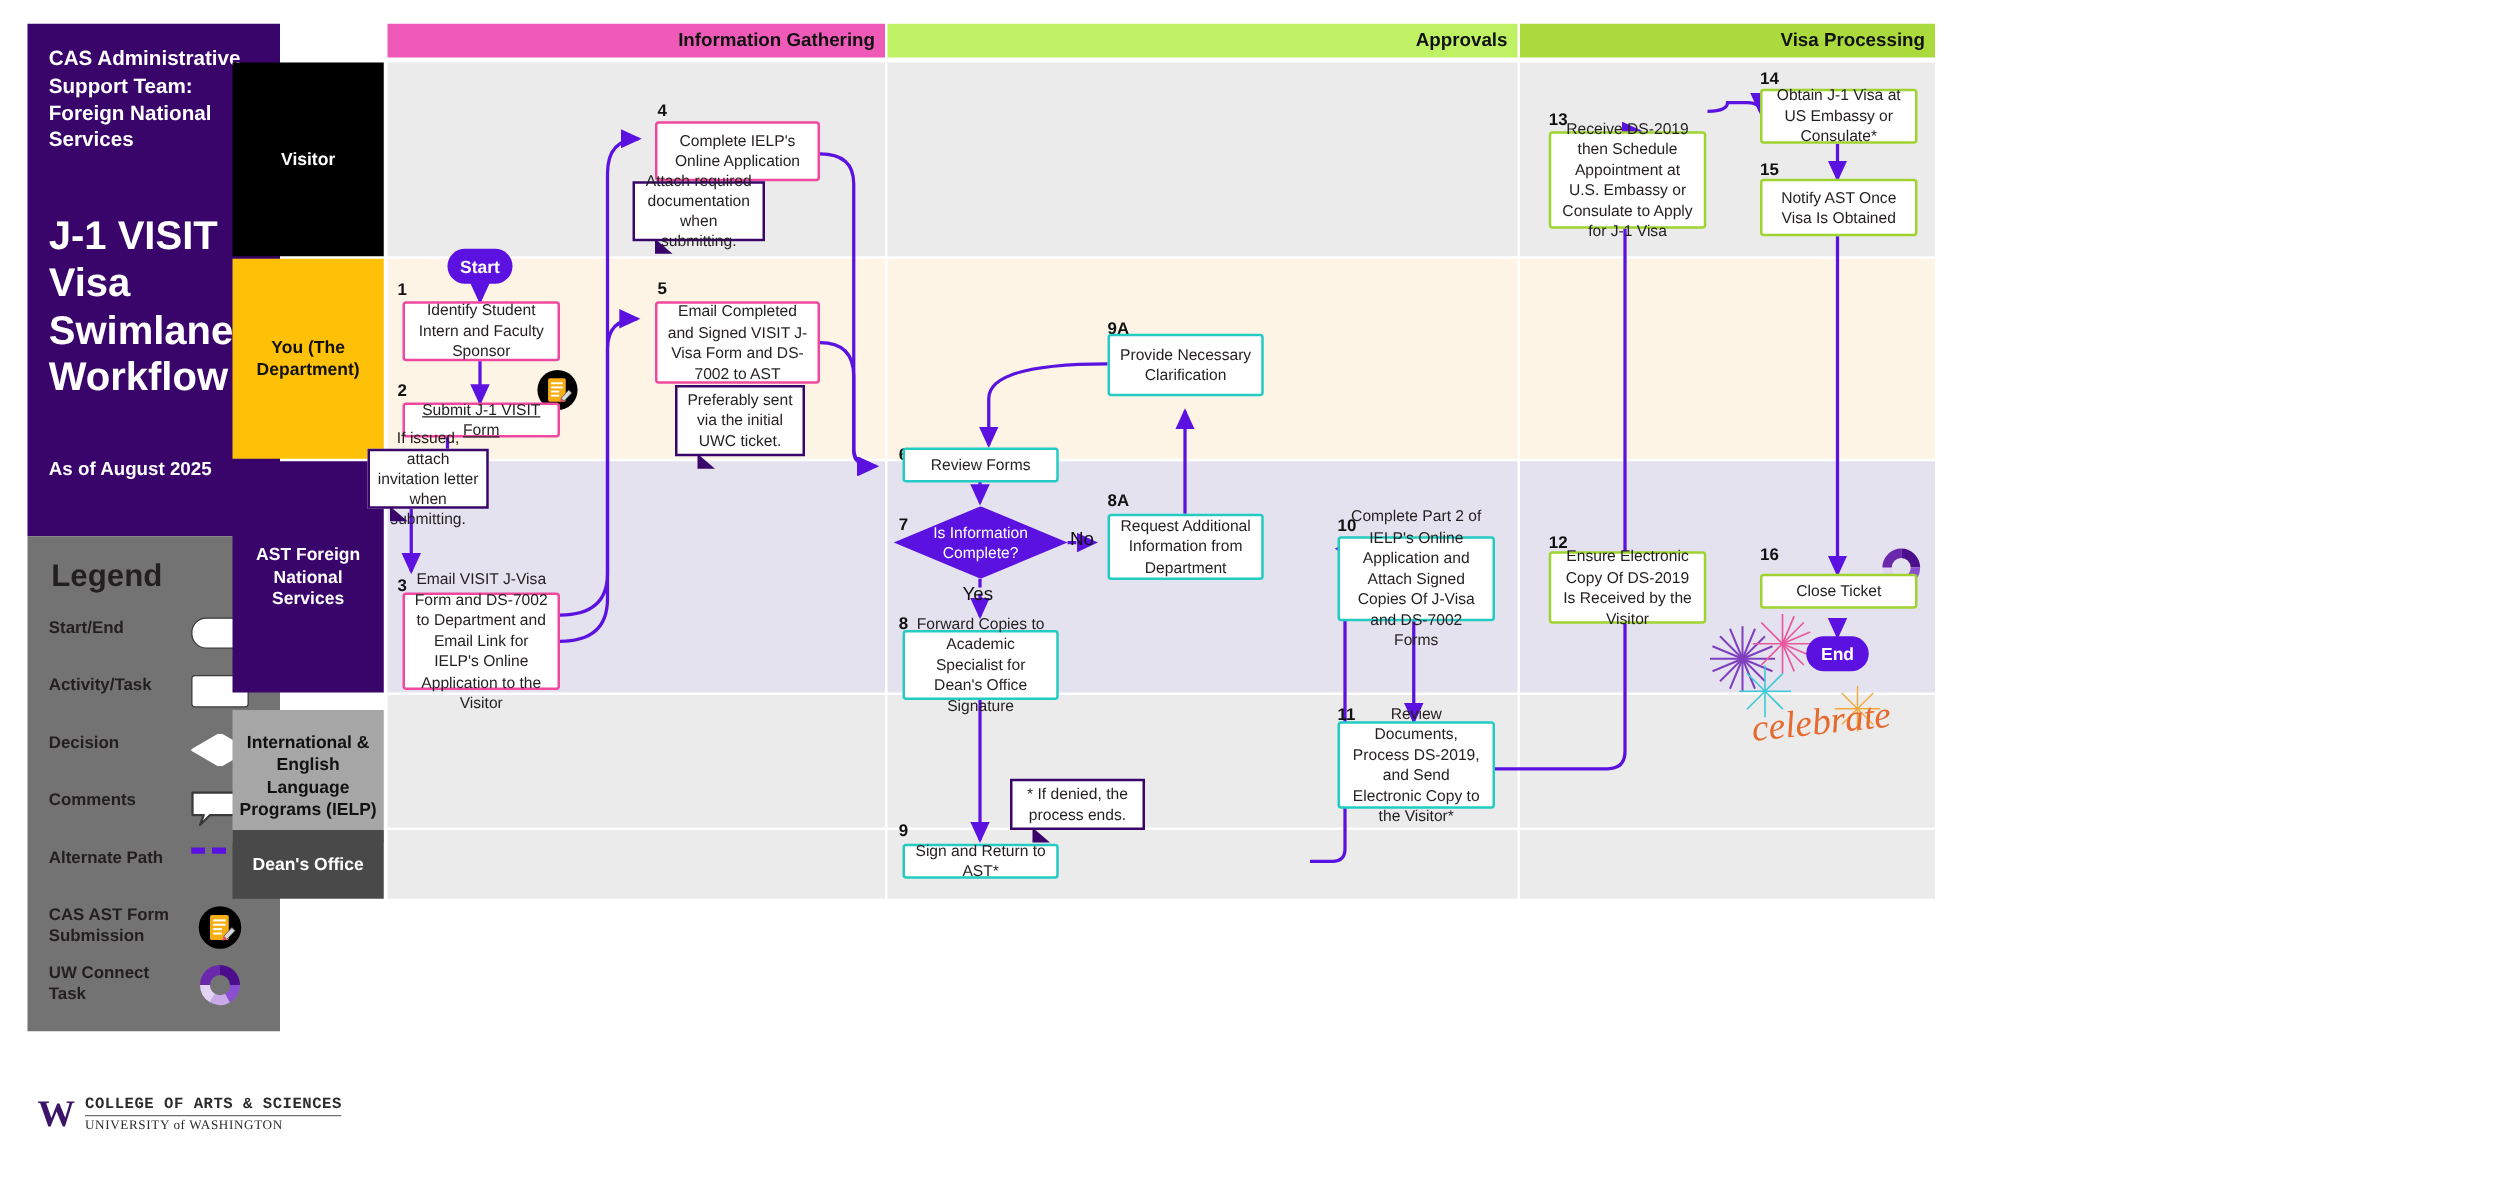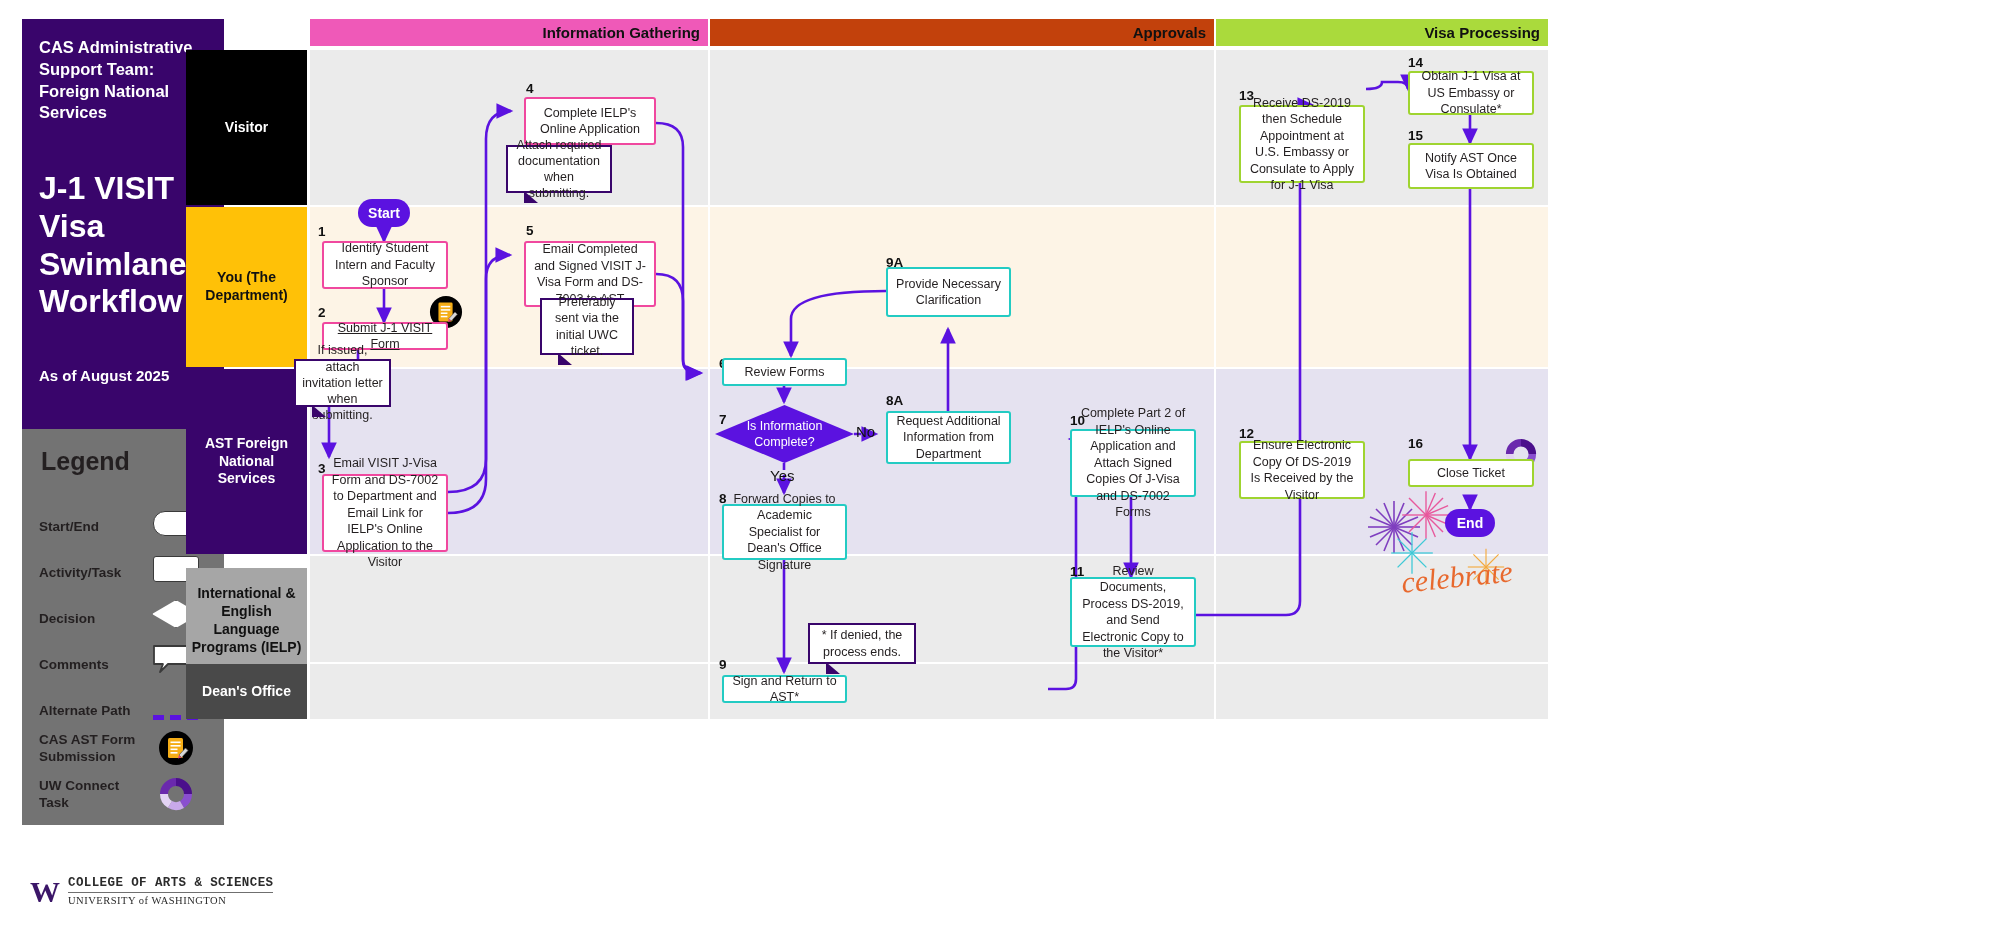--- a/index.html
+++ b/index.html
@@ -7,21 +7,21 @@
        font-family:"Liberation Sans",sans-serif;color:#231f20;}
 
   
   #left-panel{position:absolute;left:22px;top:19px;width:202px;height:806px;}
   #title-card{background:#39056b;color:#fff;padding:18px 17px 22px 17px;box-sizing:border-box;height:410px;}
   #org-name{font-weight:bold;font-size:16.5px;line-height:1.32;}
   #main-title{font-weight:bold;font-size:32px;line-height:1.18;margin-top:46px;}
   #as-of{font-weight:bold;font-size:15px;margin-top:46px;}
   #legend-card{background:#737373;height:396px;padding:18px 17px;box-sizing:border-box;}
   #legend-title{font-weight:bold;font-size:25px;margin:0 0 18px 2px;}
-  .legend-row{display:flex;align-items:flex-end;min-height:42px;margin-bottom:4px;}
+  .legend-row{display:flex;align-items:flex-start;min-height:42px;margin-bottom:4px;}
   .legend-label{flex:1;font-weight:bold;font-size:13.5px;line-height:1.25;padding-right:6px;}
   .legend-art{width:62px;display:flex;align-items:center;justify-content:center;}
   .lg-startend{width:44px;height:23px;border:1.6px solid #3a3a3a;border-radius:12px;background:#fff;}
   .lg-task{width:44px;height:24px;border:1.6px solid #3a3a3a;border-radius:3px;background:#fff;}
   .lg-decision{width:46px;height:26px;background:#fff;border:1.6px solid #3a3a3a;
       clip-path:polygon(50% 0,100% 50%,50% 100%,0 50%);}
   .lg-dashed{width:46px;height:5px;background:repeating-linear-gradient(to right,#5b12e0 0 11px,transparent 11px 17px);}
   .lg-form-icon,.lg-uwc-icon{width:36px;height:36px;}
 
   #uw-logo{position:absolute;left:30px;top:876px;display:flex;align-items:center;gap:9px;}
@@ -150,21 +150,21 @@
     <div id="uw-l1">COLLEGE OF ARTS &amp; SCIENCES</div>
     <div id="uw-l2">UNIVERSITY of WASHINGTON</div>
   </div>
 </div>
 
 <div id="diagram">
 
   <div class="phase-hdr" style="left:124px;width:398px;background:#ef59b8;">
     <span>Information Gathering</span>
     </div>
-  <div class="phase-hdr" style="left:524px;width:504px;background:#c2410c;">
+  <div class="phase-hdr" style="left:524px;width:504px;background:#bef264;">
     <span>Approvals</span>
     </div>
   <div class="phase-hdr" style="left:1030px;width:332px;background:#aada3c;">
     <span>Visa Processing</span>
     </div>
 
   <div class="lane-bg" style="left:124px;top:31px;width:1238px;height:155px;background:#ebebeb;"></div>
   <div class="lane-bg" style="left:124px;top:188px;width:1238px;height:160px;background:#fdf4e6;"></div>
   <div class="lane-bg" style="left:124px;top:350px;width:1238px;height:185px;background:#e5e2f0;"></div>
   <div class="lane-bg" style="left:124px;top:537px;width:1238px;height:106px;background:#ebebeb;"></div>
@@ -364,21 +364,21 @@
 
   <div class="comment" style="left:320px;top:126px;width:106px;height:48px;">
     <span>Attach required documentation when submitting.</span>
     </div>
 
   <div class="num" style="left:340px;top:204px;">5</div>
   <div class="node n-pink" style="left:338px;top:222px;width:132px;height:66px;">
     <span>Email Completed and Signed VISIT J-Visa Form and DS-7002 to AST</span>
     </div>
 
-  <div class="comment" style="left:354px;top:279px;width:94px;height:57px;">
+  <div class="comment" style="left:354px;top:289px;width:104px;height:57px;">
     <span>Preferably sent via the initial UWC ticket.</span>
     </div>
 
   <div class="num" style="left:533px;top:337px;">6</div>
   <div class="node n-teal" style="left:536px;top:339px;width:125px;height:28px;">
     <span>Review Forms</span>
     </div>
 
   <div class="num" style="left:533px;top:393px;">7</div>
   <div class="decision" style="left:529px;top:386px;width:139px;height:58px;">

